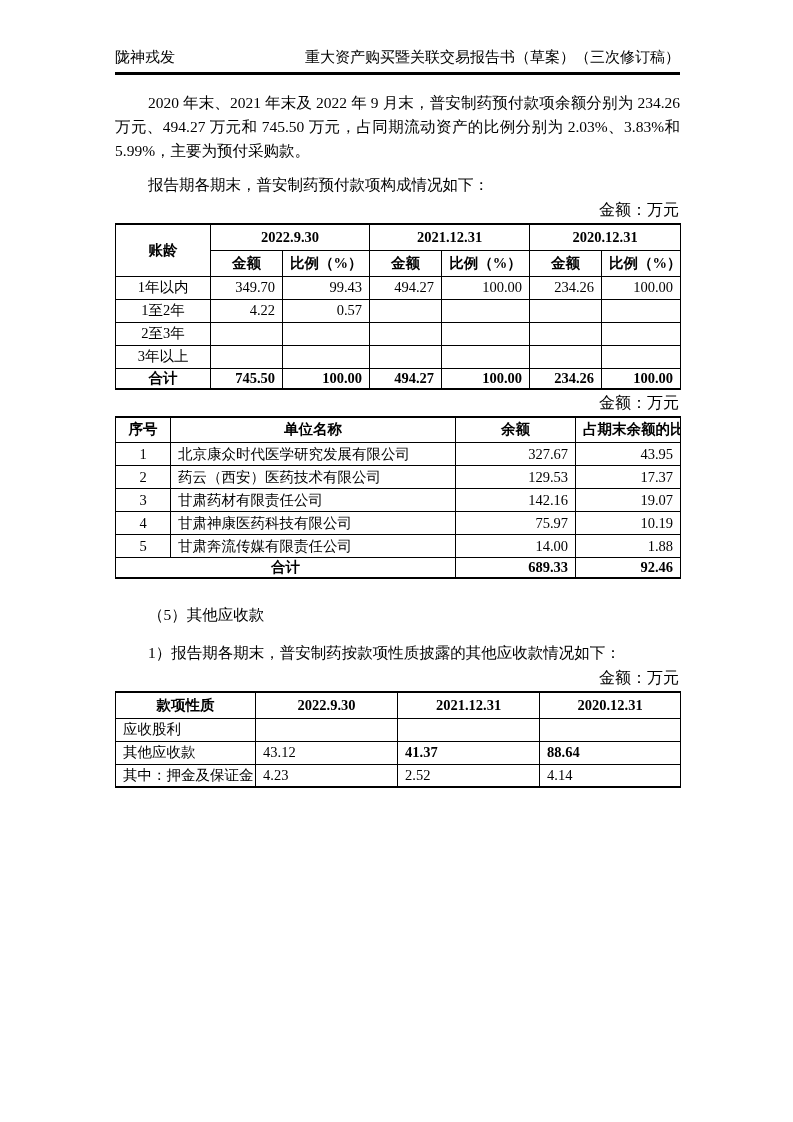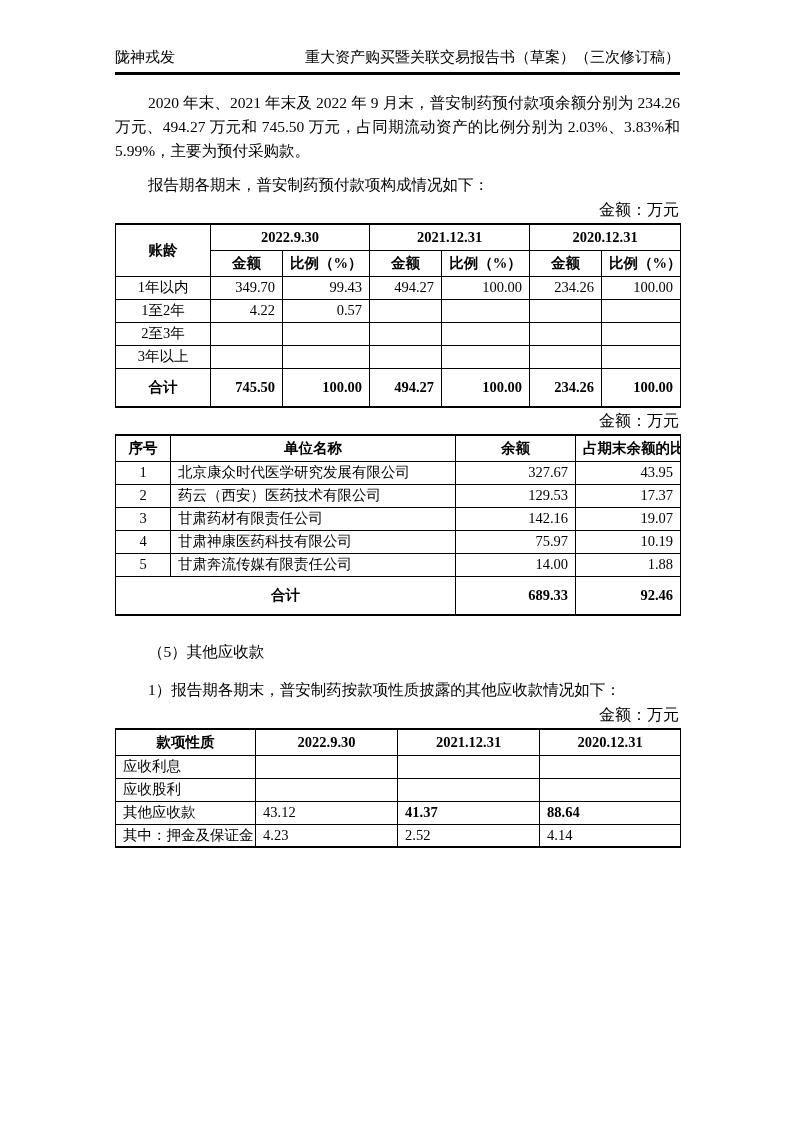--- a/index.html
+++ b/index.html
@@ -21,21 +21,21 @@
   .h5 { margin-top:20px; font-size:15.5px; line-height:32px; text-indent:33px; }
   .p4 { margin-top:10px; }
   .p5 { margin-top:10px; }
   .unit-label { text-align:right; font-size:16px; line-height:20px; margin:3px 1px 3px 0; }
   table { border-collapse:collapse; table-layout:fixed; width:100%;
     font-size:14.5px; border-top:2.5px solid #000; border-bottom:2.5px solid #000; }
   th,td { border:1px solid #000; padding:0 7px; overflow:hidden; white-space:nowrap; }
   thead th { font-weight:bold; text-align:center; height:26px; }
   tbody td { height:23px; }
   .bold { font-weight:bold; }
-  .total-row td { font-weight:bold; height:39px; }
+  .total-row td { font-weight:bold; height:20px; }
   
   .t-aging td { text-align:right; }
   .t-aging td:first-child { text-align:center; }
   
   .t-top5 td { text-align:right; }
   .t-top5 tr td:first-child { text-align:center; }
   .t-top5 tr:not(.total-row) td:nth-child(2) { text-align:left; }
   
   .t-nature td { }
   .t-nature td:first-child { text-align:left; }
@@ -210,26 +210,20 @@
       <thead>
         <tr>
           <th>款项性质</th>
           <th>2022.9.30</th>
           <th>2021.12.31</th>
           <th>2020.12.31</th>
         </tr>
       </thead>
       <tbody>
           <tr>
-            <td>应收利息</td>
-            <td></td>
-            <td></td>
-            <td></td>
-          </tr>
-          <tr>
             <td>应收股利</td>
             <td></td>
             <td></td>
             <td></td>
           </tr>
           <tr>
             <td>其他应收款</td>
             <td>43.12</td>
             <td class="bold">41.37</td>
             <td class="bold">88.64</td>

